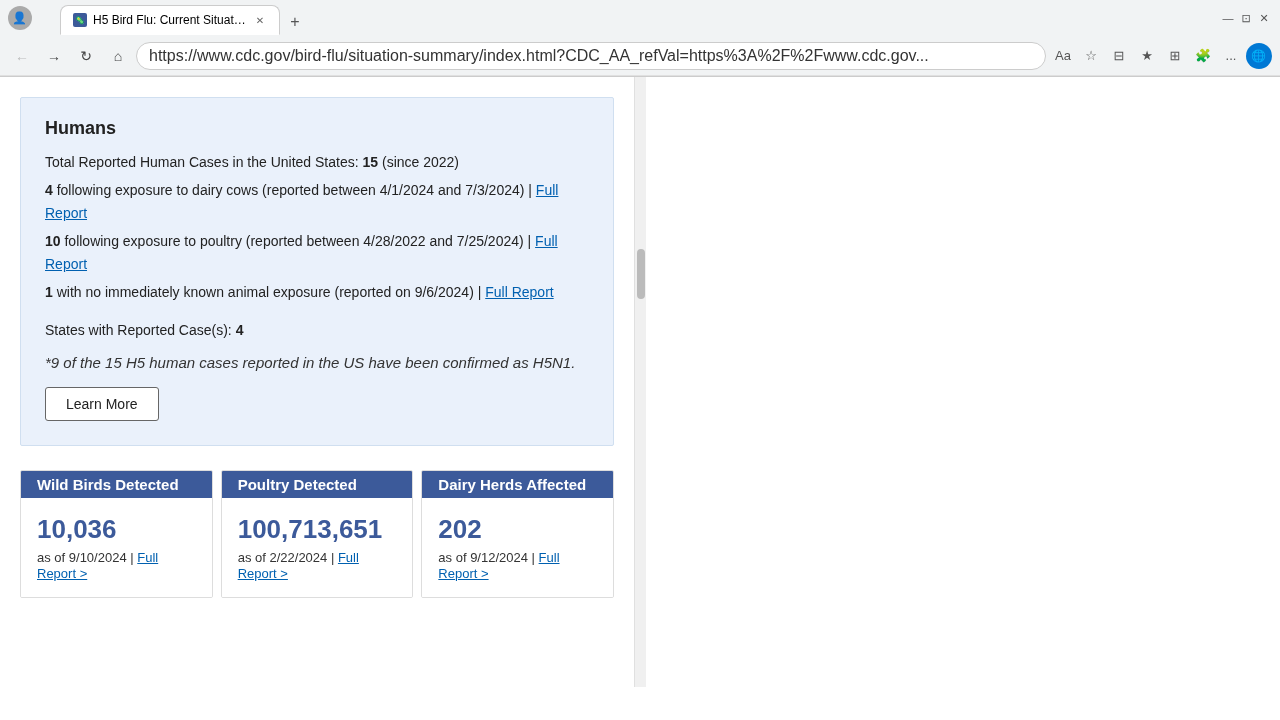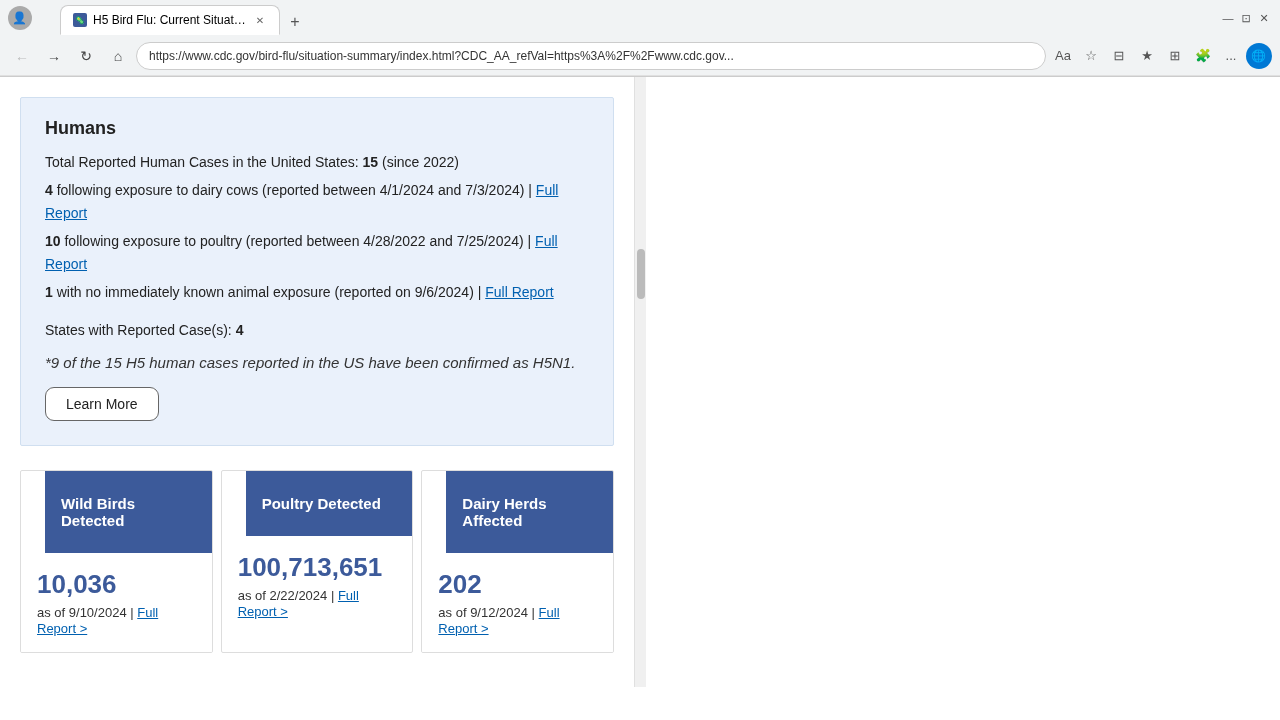--- a/index.html
+++ b/index.html
@@ -236,21 +236,21 @@
     .italic-note {
       font-style: italic;
       font-size: 15px;
       color: #333;
       margin: 12px 0 16px 0;
     }
     .learn-more-btn {
       display: inline-block;
       padding: 8px 20px;
       border: 1px solid #666;
-      border-radius: 9px;
+      border-radius: 3px;
       background: #fff;
       color: #222;
       font-size: 14px;
       cursor: pointer;
       text-decoration: none;
     }
 
     
     .stats-row {
       display: flex;
@@ -263,22 +263,21 @@
       border-radius: 2px;
       overflow: hidden;
       margin-right: 8px;
     }
     .stat-card:last-child { margin-right: 0; }
     .stat-card-header {
       background: #3c5a9a;
       color: #fff;
       font-size: 15px;
       font-weight: bold;
-      padding: 24px 16px;
-      margin-left: 24px;
+      padding: 5px 16px;
     }
     .stat-card-body {
       background: #fff;
       padding: 16px;
     }
     .stat-number {
       font-size: 26px;
       font-weight: bold;
       color: #3c5a9a;
       display: block;
@@ -320,21 +319,21 @@
     </div>
   </div>
 
   <div class="toolbar">
     <button class="nav-btn disabled">←</button>
     <button class="nav-btn">→</button>
     <button class="nav-btn">↻</button>
     <button class="nav-btn">⌂</button>
 
     <div class="address-bar">
-      <span style="font-size:12px; color:#333; overflow:hidden; text-overflow:ellipsis; white-space:nowrap;">https://www.cdc.gov/bird-flu/situation-summary/index.html?CDC_AA_refVal=https%3A%2F%2Fwww.cdc.gov...</span>
+      <span style="font-size:16px; color:#333; overflow:hidden; text-overflow:ellipsis; white-space:nowrap;">https://www.cdc.gov/bird-flu/situation-summary/index.html?CDC_AA_refVal=https%3A%2F%2Fwww.cdc.gov...</span>
     </div>
 
     <div class="toolbar-actions">
       <button class="toolbar-icon-btn">Aa</button>
       <button class="toolbar-icon-btn">☆</button>
       <button class="toolbar-icon-btn">⊟</button>
       <button class="toolbar-icon-btn">★</button>
       <button class="toolbar-icon-btn">⊞</button>
       <button class="toolbar-icon-btn">🧩</button>
       <button class="toolbar-icon-btn">...</button>

